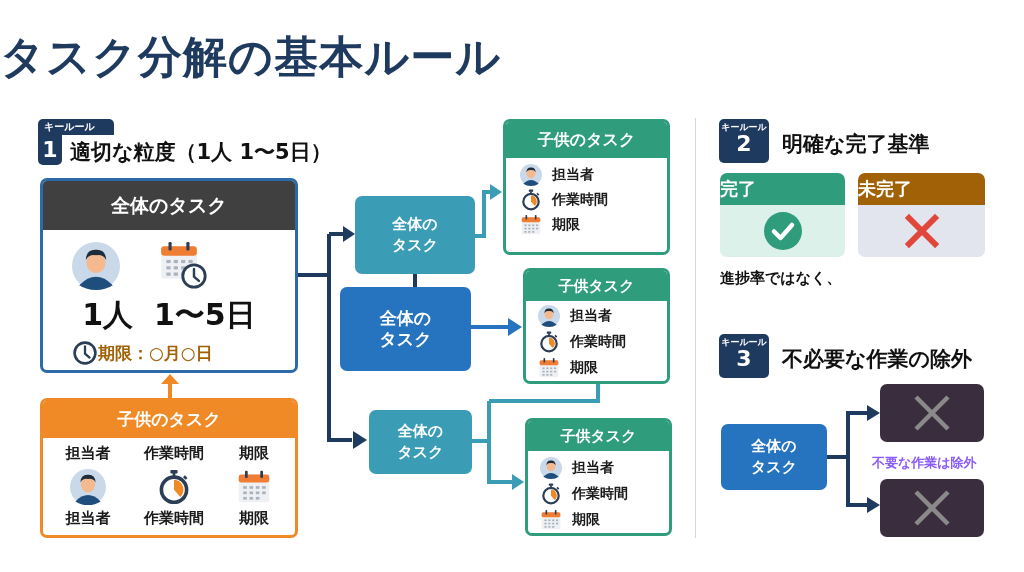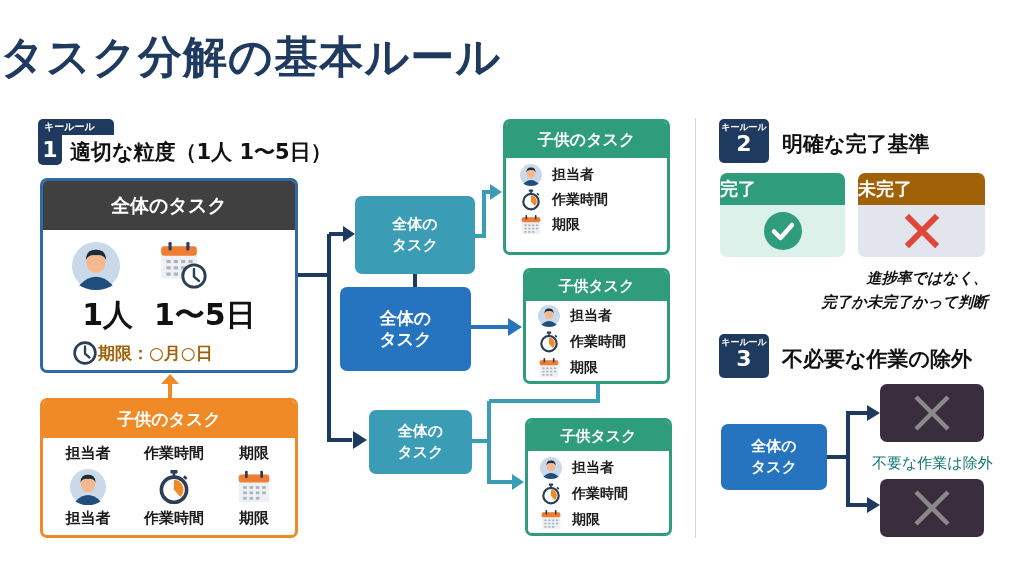--- a/index.html
+++ b/index.html
@@ -58,30 +58,30 @@
   #rule2-title { left: 782px; top: 130px; }
   .status-card { border-radius: 7px; overflow: hidden; }
   .status-card .hdr { height: 32px; color: #fff; font-size: 18px; font-weight: bold; line-height: 32px; }
   .status-card .body { height: 52px; display: flex; align-items: center; justify-content: center; }
   #done-card { left: 720px; top: 173px; width: 125px; height: 84px; }
   #done-card .hdr { background: #2f9c7c; }
   #done-card .body { background: #dcf1ea; }
   #notdone-card { left: 858px; top: 173px; width: 127px; height: 84px; }
   #notdone-card .hdr { background: #a16207; }
   #notdone-card .body { background: #e2e5ee; }
-  #rule2-desc { left: 720px; top: 266px; width: 268px; text-align: right; font-size: 15px; font-weight: bold; line-height: 24px; color: #111; font-style: italic; }
+  #rule2-desc { left: 720px; top: 266px; width: 268px; text-align: left; font-size: 15px; font-weight: bold; line-height: 24px; color: #111; }
 
   
   #kb3 { left: 719px; top: 334px; width: 50px; height: 44px; }
   #rule3-title { left: 782px; top: 345px; }
   #r3-task { left: 721px; top: 424px; width: 106px; height: 66px; background: #2673bf; }
   .excl-box { background: #3a2d3d; border-radius: 7px; display: flex; align-items: center; justify-content: center; }
   #excl1 { left: 880px; top: 384px; width: 104px; height: 58px; }
   #excl2 { left: 880px; top: 479px; width: 104px; height: 58px; }
-  #r3-note { left: 872px; top: 454px; font-size: 15px; font-weight: normal; color: #0f766e; white-space: nowrap; }
+  #r3-note { left: 872px; top: 454px; font-size: 13px; font-weight: bold; color: #8b5cf6; white-space: nowrap; }
 
   svg { display: block; }
 </style>
 </head>
 <body>
 
 <svg width="0" height="0" style="position:absolute">
   <defs>
     <symbol id="sym-person" viewBox="0 0 40 40">
       <circle cx="20" cy="20" r="20" fill="#c9d9ea"></circle>
@@ -304,21 +304,20 @@
 <div id="notdone-card" class="abs status-card">
   <div class="hdr">未完了</div>
   <div class="body">
     <svg width="36" height="36" viewBox="0 0 36 36">
       <path d="M5 5 L31 31 M31 5 L5 31" stroke="#e0473a" stroke-width="6" stroke-linecap="square"></path>
     </svg>
   </div>
 </div>
 <div id="rule2-desc" class="abs">
   <div>進捗率ではなく、</div>
-  <div>完了か未完了かって判断</div>
 </div>
 
 <div id="kb3" class="abs keybadge">
   <span class="kb-label">キールール</span>
   <span class="kb-num">3</span>
 </div>
 <div id="rule3-title" class="abs rule-title">不必要な作業の除外</div>
 
 <svg class="abs" style="left:820px;top:380px" width="64" height="160">
   <g stroke="#1f3a5f" stroke-width="4" fill="none">

